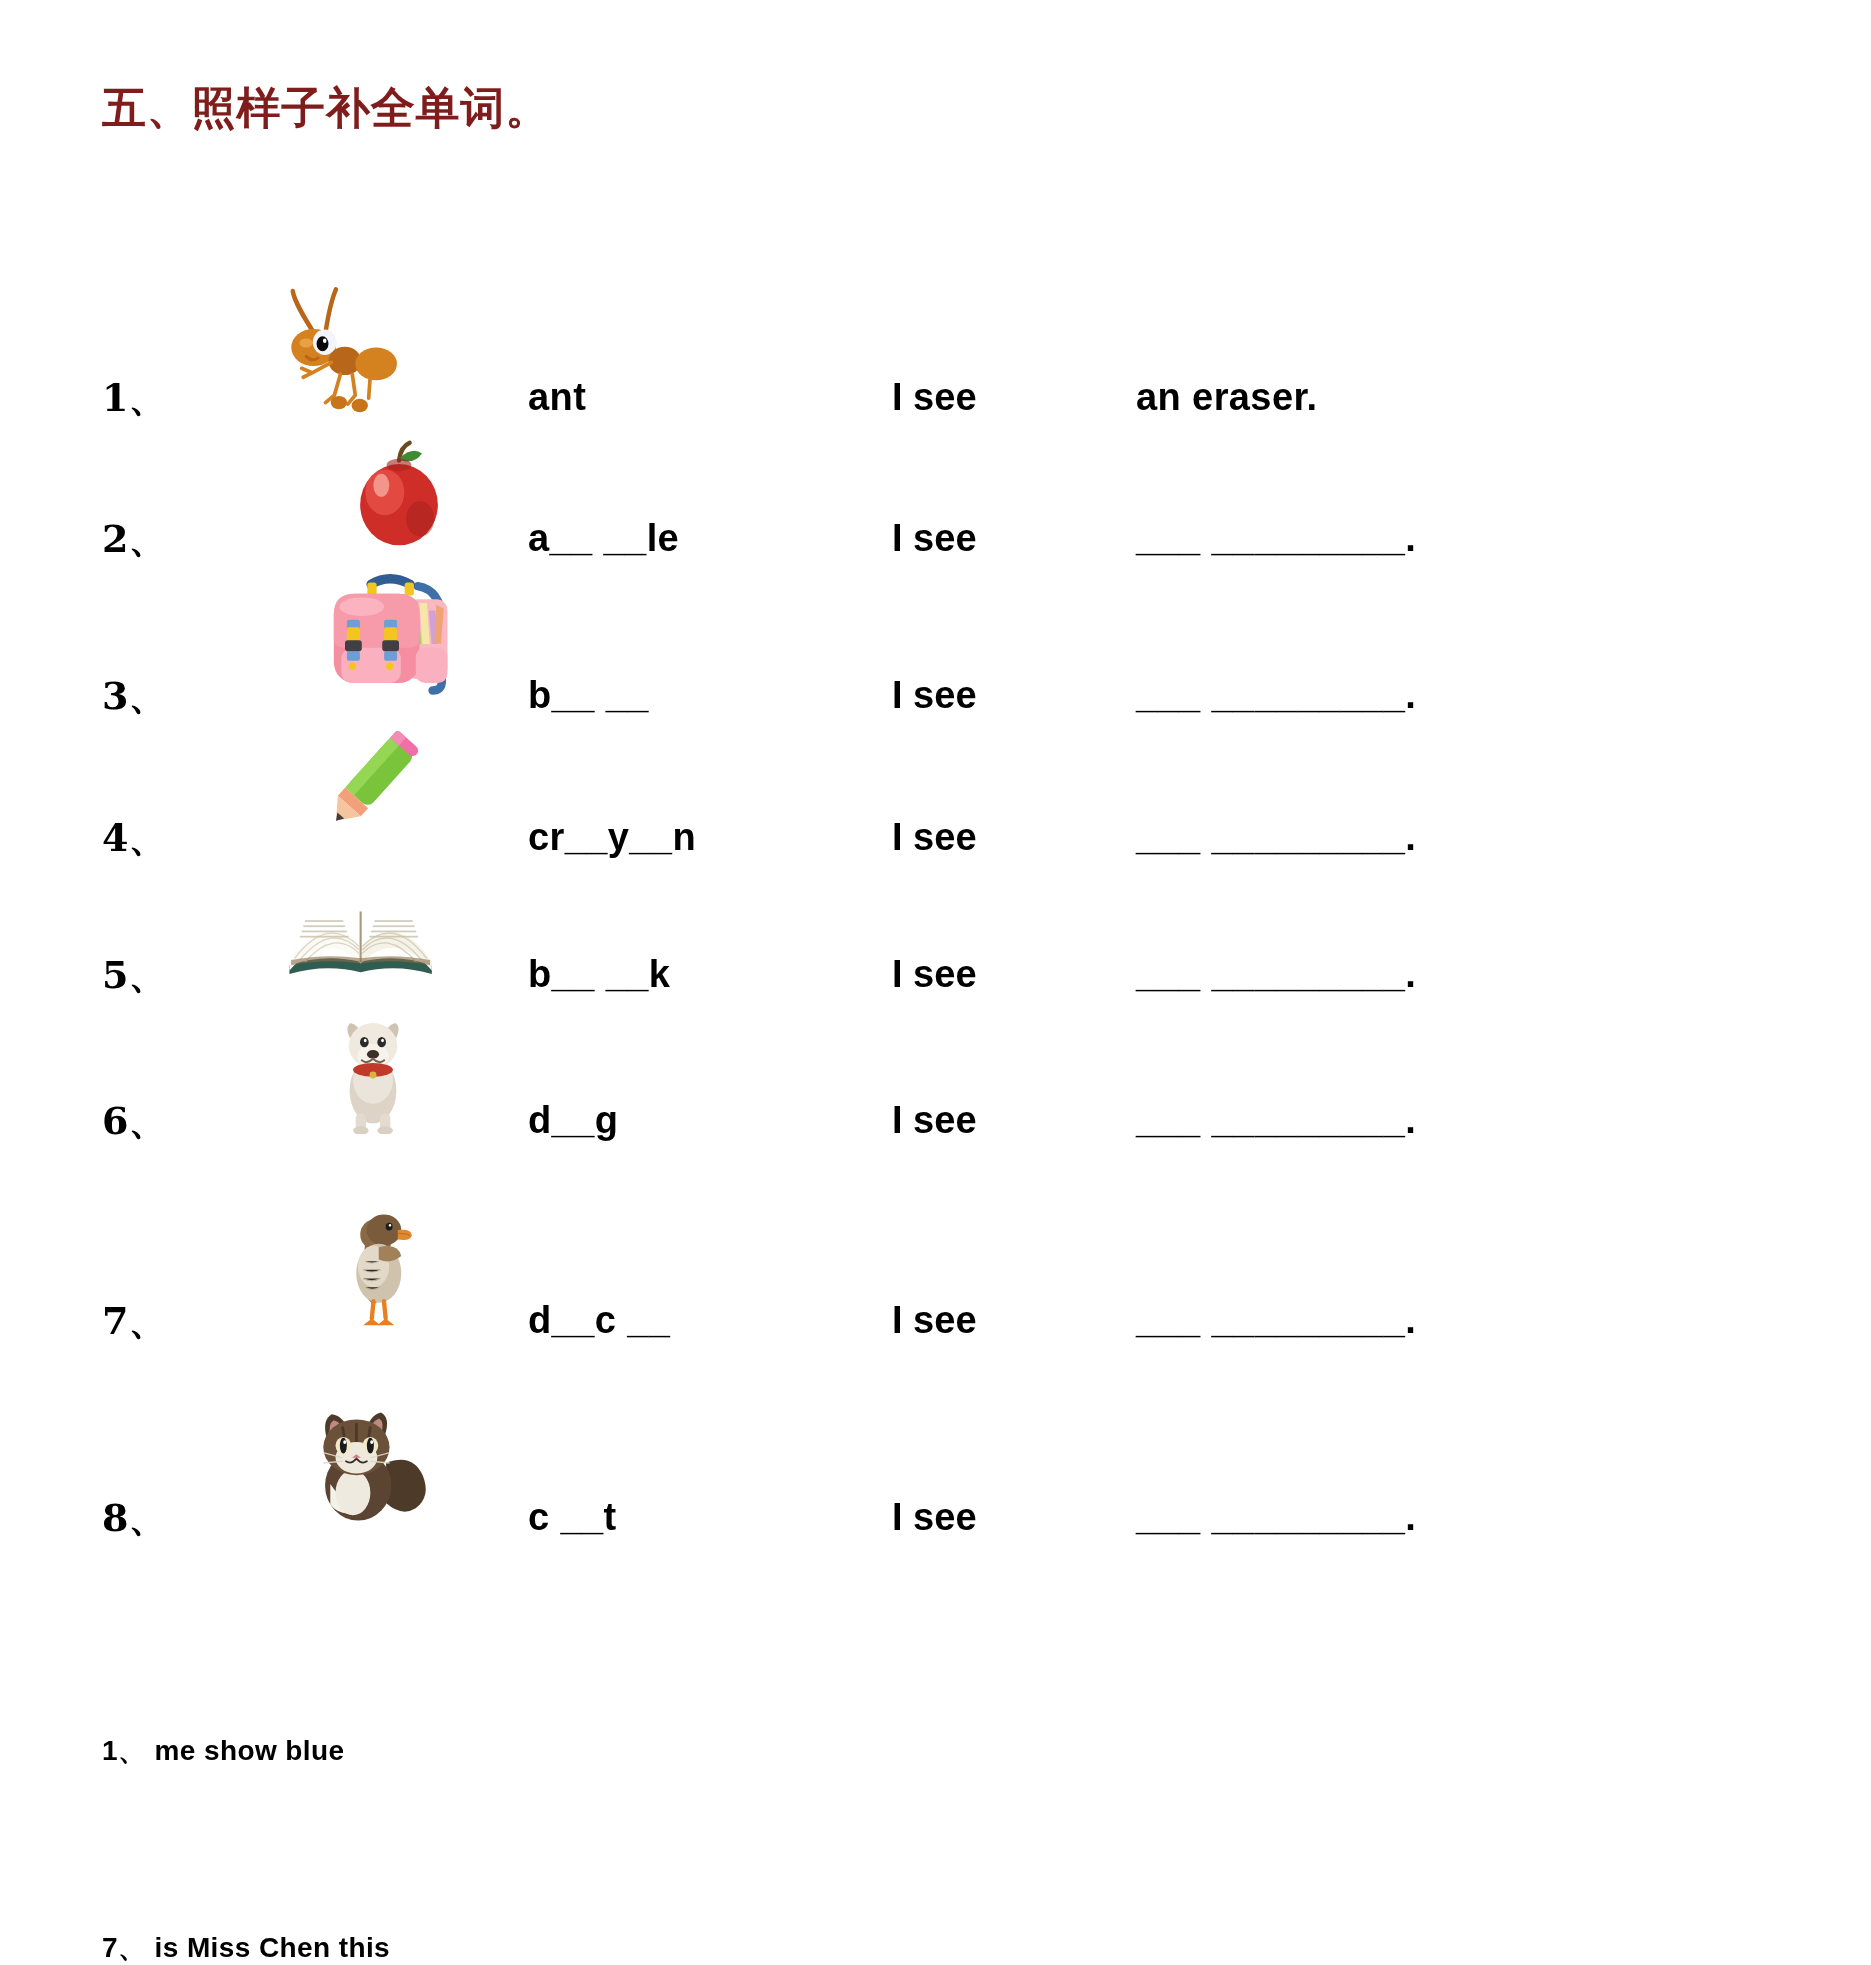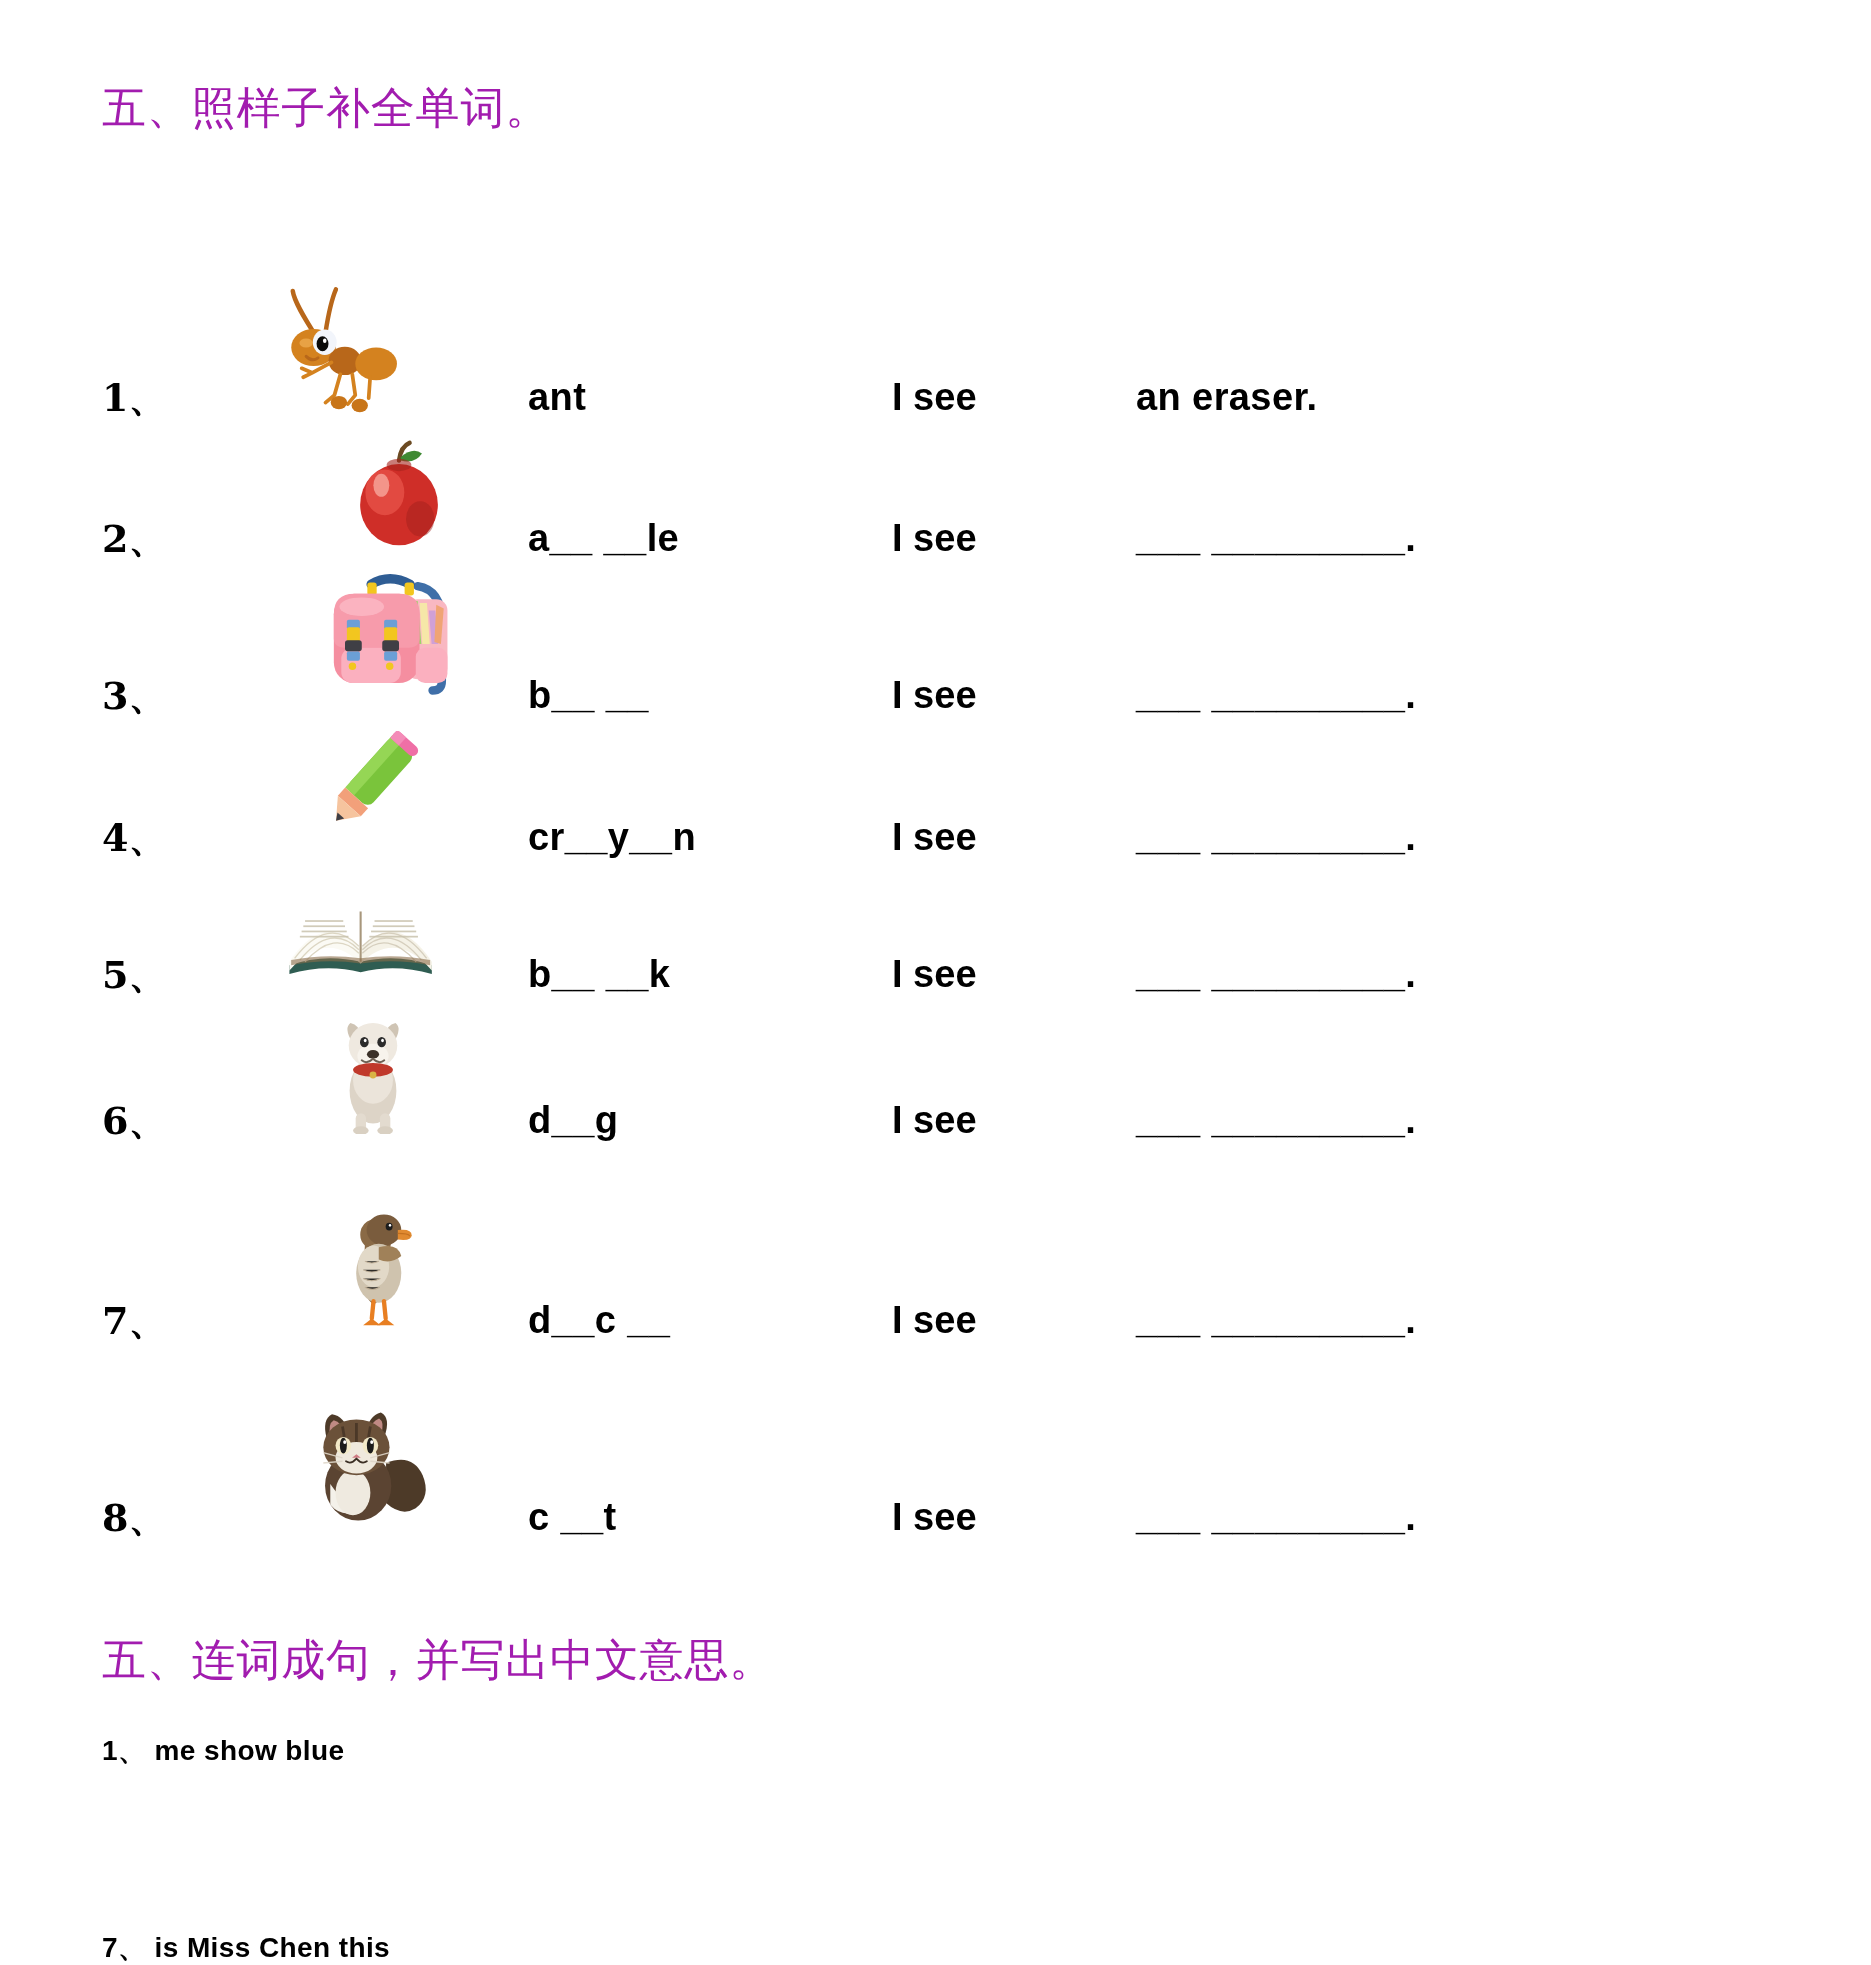--- a/index.html
+++ b/index.html
@@ -16,25 +16,25 @@
     width: 1872px;
     height: 2647px;
     background: #ffffff;
     overflow: hidden;
   }
 
   
   .section-heading {
     position: absolute;
     font-family: "DejaVu Serif", "Liberation Serif", serif;
-    font-weight: 400;
+    font-weight: 700;
     font-size: 44px;
     letter-spacing: 0.8px;
     white-space: nowrap;
-    color: #a21caf;
+    color: #7f1d1d;
   }
 
   
   .word-row {
     position: absolute;
     left: 102px;
     width: 1666px;
     height: 165px;
   }
   .row-num {
@@ -371,20 +371,19 @@
             <path d="M86 60 l22 2"></path>
         </g>
       </svg>
     </div>
 
     <div class="word">c __t</div>
     <div class="isee">I  see</div>
     <div class="tail">___  _________.</div>
   </div>
 
-  <div class="section-heading" style="left:102px; top:1631px;">五、连词成句，并写出中文意思。</div>
 
   <div class="sent-words" style="top:1733px;">1、  me     show     blue</div>
 
   <div class="sent-words" style="top:1930px;">7、  is     Miss Chen      this</div>
 
 </div>
 
 
 </body></html>

